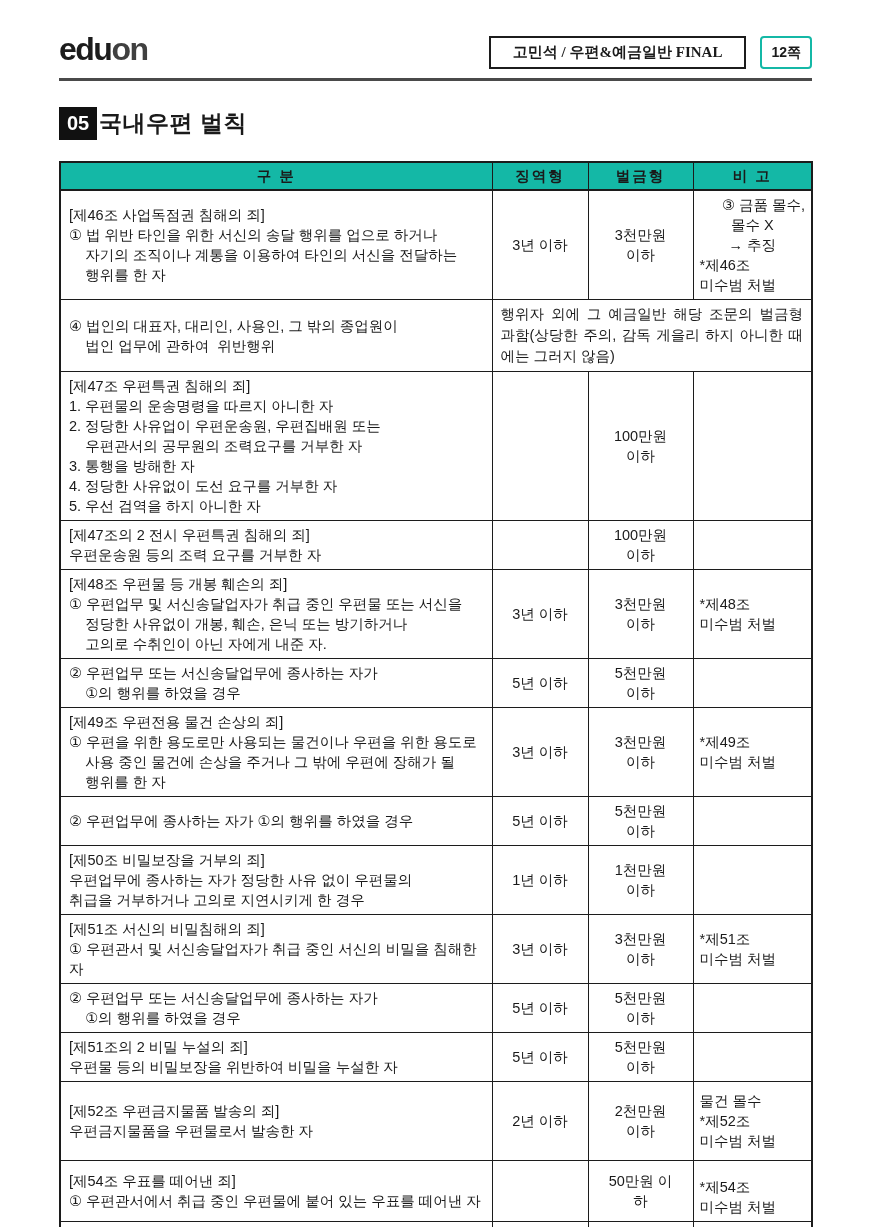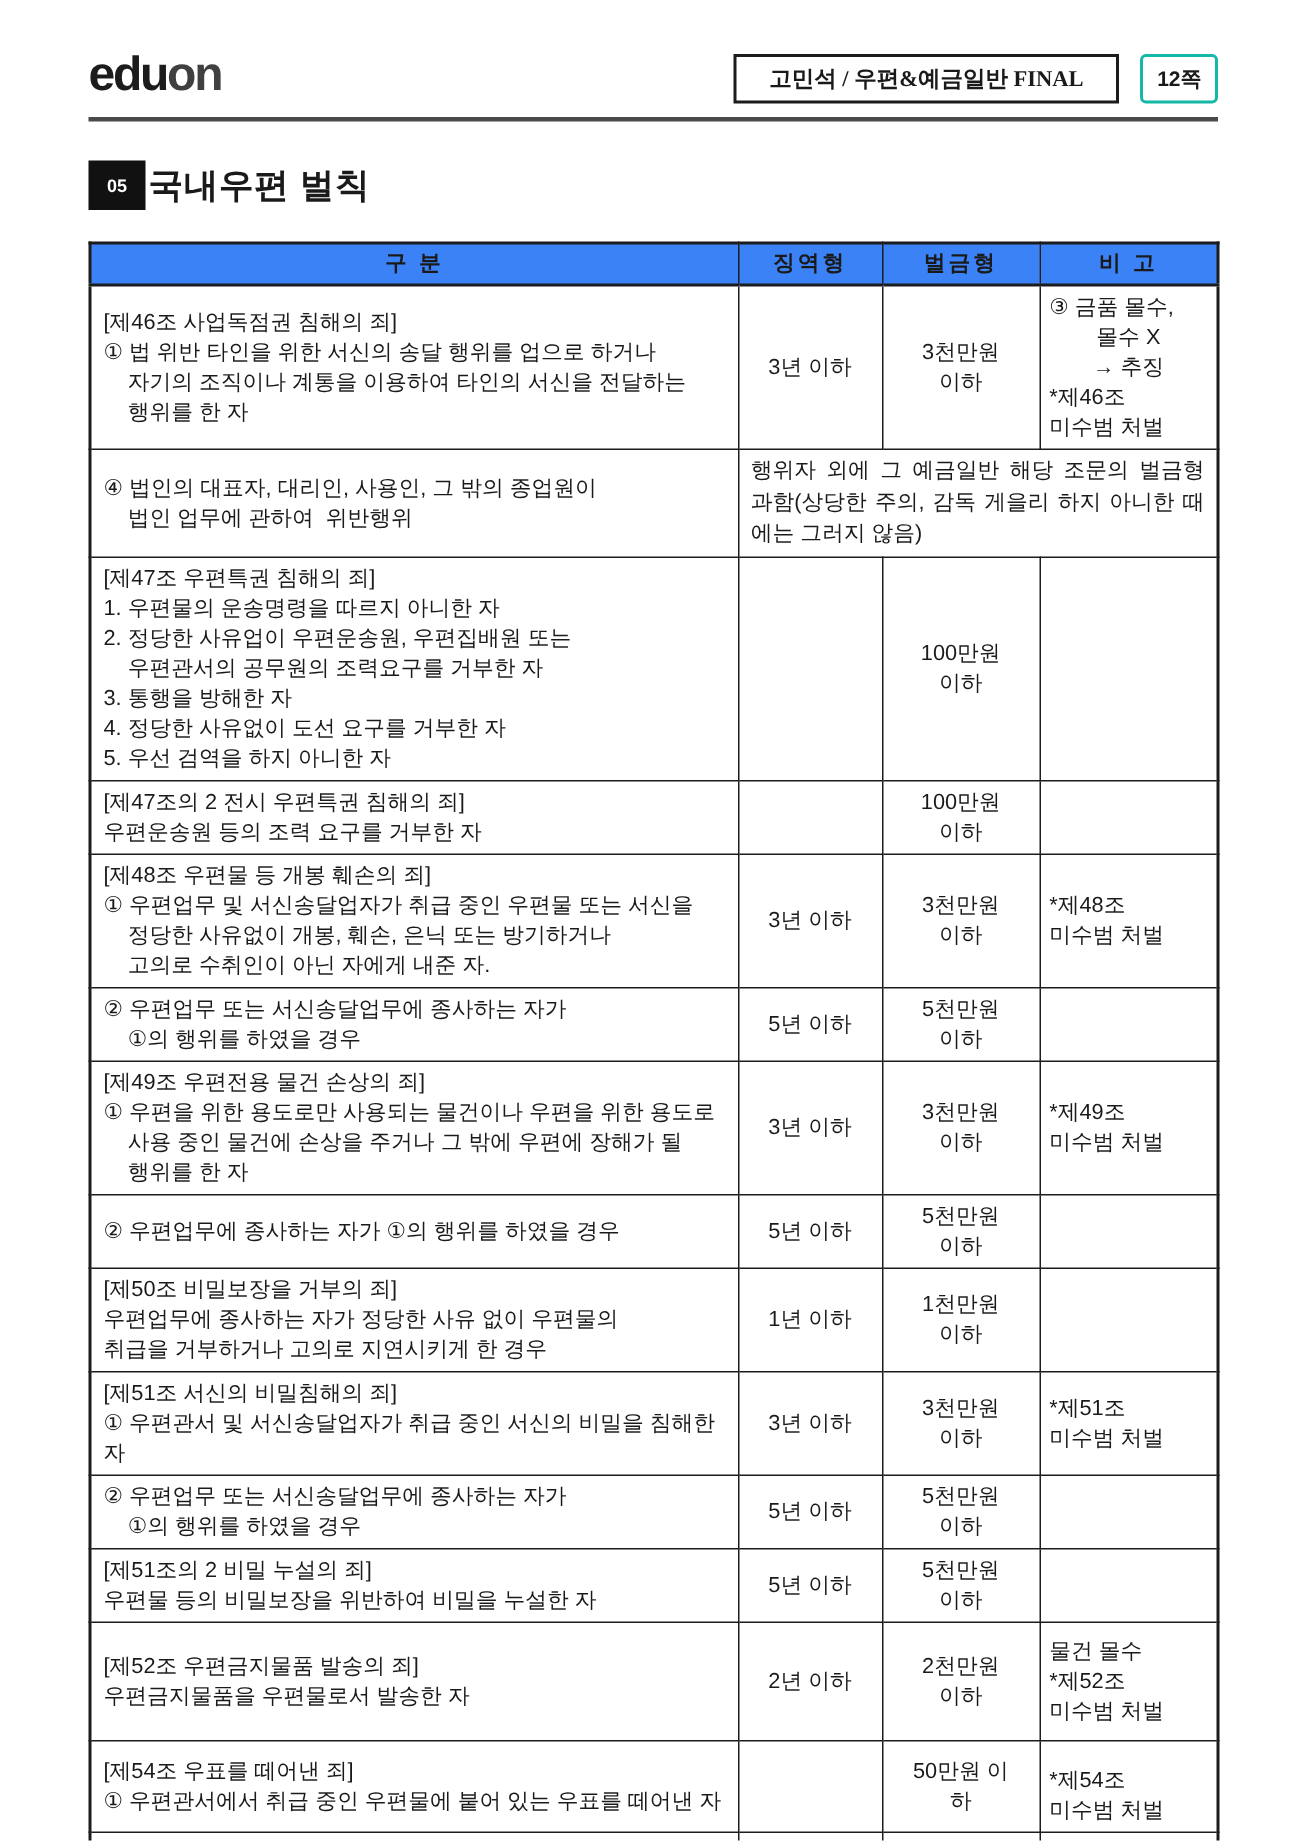--- a/index.html
+++ b/index.html
@@ -59,21 +59,21 @@
     align-items: center;
   }
   .section-badge {
     background: #111111;
     color: #ffffff;
     width: 38px;
     height: 33px;
     display: flex;
     align-items: center;
     justify-content: center;
-    font-size: 12px;
+    font-size: 20px;
     font-weight: 700;
   }
   .section-title {
     margin-left: 2px;
     font-size: 23px;
     font-weight: 700;
     letter-spacing: 0.5px;
   }
 
   
@@ -84,21 +84,21 @@
     table-layout: fixed;
     font-size: 14.5px;
     line-height: 20px;
   }
   table.penalty th, table.penalty td {
     border: 1px solid #1c1c1c;
     vertical-align: middle;
   }
   table.penalty { border: 2px solid #1c1c1c; }
   table.penalty th {
-    background: #3b82f6;
+    background: #14b8a6;
     font-weight: 700;
     padding: 3px 20px;
     border-bottom: 2px solid #1c1c1c;
     letter-spacing: 2px;
   }
   td.desc   { text-align: left; padding: 4px 8px; }
   td.desc div { white-space: pre-wrap; }
   td.center { text-align: center; padding: 4px 18px; }
   td.note   { text-align: left; padding: 4px 6px; }
   td.note div { white-space: pre-wrap; }
@@ -147,21 +147,21 @@
         <tr>
           <td class="desc">
             <div>[제46조 사업독점권 침해의 죄]</div>
             <div>① 법 위반 타인을 위한 서신의 송달 행위를 업으로 하거나</div>
             <div>    자기의 조직이나 계통을 이용하여 타인의 서신을 전달하는</div>
             <div>    행위를 한 자</div>
           </td>
           <td class="center">3년 이하</td>
           <td class="center">3천만원 이하</td>
           <td class="note">
-            <div style="text-align: left;">③ 금품 몰수,</div>
+            <div style="text-align: right;">③ 금품 몰수,</div>
             <div style="text-align: center;">몰수 X</div>
             <div style="text-align: center;">→ 추징</div>
             <div style="text-align: left;">*제46조</div>
             <div style="text-align: left;">미수범 처벌</div>
           </td>
         </tr>
         <tr>
           <td class="desc">
             <div>④ 법인의 대표자, 대리인, 사용인, 그 밖의 종업원이</div>
             <div>    법인 업무에 관하여  위반행위</div>

